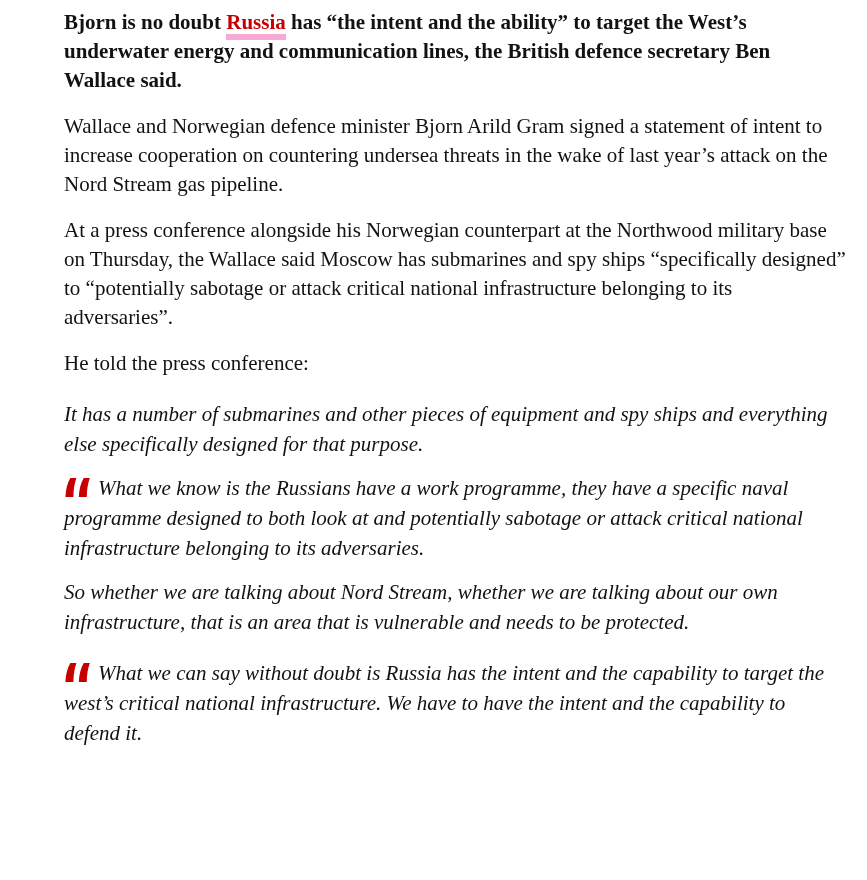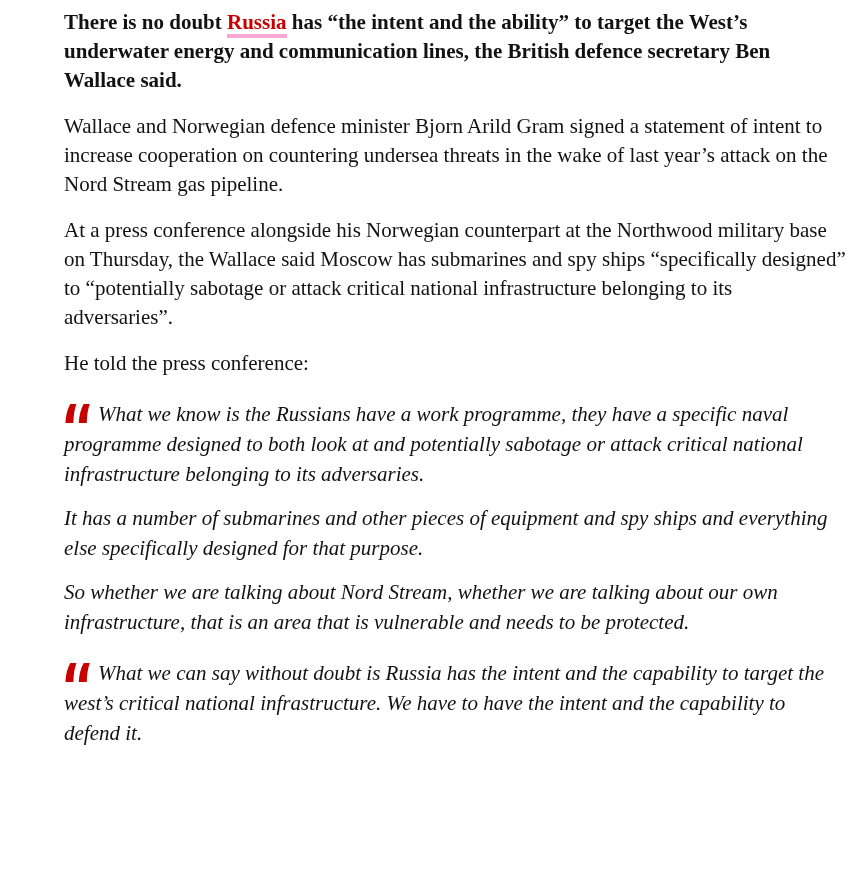--- a/index.html
+++ b/index.html
@@ -32,21 +32,21 @@
   h2.headline {
     font-size: 21px;
     font-weight: 700;
     line-height: 29px;
     margin: 0 0 17px 0;
     color: #121212;
   }
   h2.headline a.tag-link {
     color: #c70000;
     text-decoration: none;
-    border-bottom: 4px solid #f9a8d4;
+    border-bottom: 6px solid #f9a8d4;
     cursor: pointer;
   }
   p.body-para {
     font-size: 21px;
     font-weight: 400;
     line-height: 29px;
     margin: 0 0 17px 0;
   }
   blockquote.pull-quote {
     margin: 0 0 17px 0;
@@ -67,34 +67,34 @@
     vertical-align: -2px;
   }
   .quote-icon svg { display: block; width: 100%; height: 100%; }
 </style>
 </head>
 <body>
 
 <article class="post">
 
 
-  <h2 class="headline"><span>There is no doubt </span><a class="tag-link" href="#">Russia</a><span> has “the intent and the ability” to target the West’s underwater energy and communication lines, the British defence secretary Ben Wallace said.</span></h2>
+  <h2 class="headline"><span>Bjorn is no doubt </span><a class="tag-link" href="#">Russia</a><span> has “the intent and the ability” to target the West’s underwater energy and communication lines, the British defence secretary Ben Wallace said.</span></h2>
 
   <p class="body-para">Wallace and Norwegian defence minister Bjorn Arild Gram signed a statement of intent to increase cooperation on countering undersea threats in the wake of last year’s attack on the Nord Stream gas pipeline.</p>
 
   <p class="body-para">At a press conference alongside his Norwegian counterpart at the Northwood military base on Thursday, the Wallace said Moscow has submarines and spy ships “specifically designed” to “potentially sabotage or attack critical national infrastructure belonging to its adversaries”.</p>
 
   <p class="body-para">He told the press conference:</p>
 
   <blockquote class="pull-quote">
+    <p>It has a number of submarines and other pieces of equipment and spy ships and everything else specifically designed for that purpose.</p>
     <p><span class="quote-icon"><svg viewBox="0 0 23 16" xmlns="http://www.w3.org/2000/svg">
             <path fill="#c70000" d="M1.2 16 C1.5 9.6 2.9 4.3 5.4 0 L10.6 0 C8.9 4.6 8.1 9.9 8.0 16 Z"></path>
             <path fill="#c70000" d="M12.6 16 C12.9 9.6 14.3 4.3 16.8 0 L22.0 0 C20.3 4.6 19.5 9.9 19.4 16 Z"></path>
           </svg></span><span>What we know is the Russians have a work programme, they have a specific naval programme designed to both look at and potentially sabotage or attack critical national infrastructure belonging to its adversaries.</span></p>
-    <p>It has a number of submarines and other pieces of equipment and spy ships and everything else specifically designed for that purpose.</p>
     <p>So whether we are talking about Nord Stream, whether we are talking about our own infrastructure, that is an area that is vulnerable and needs to be protected.</p>
   </blockquote>
 
 
   <blockquote class="pull-quote">
     <p><span class="quote-icon"><svg viewBox="0 0 23 16" xmlns="http://www.w3.org/2000/svg">
             <path fill="#c70000" d="M1.2 16 C1.5 9.6 2.9 4.3 5.4 0 L10.6 0 C8.9 4.6 8.1 9.9 8.0 16 Z"></path>
             <path fill="#c70000" d="M12.6 16 C12.9 9.6 14.3 4.3 16.8 0 L22.0 0 C20.3 4.6 19.5 9.9 19.4 16 Z"></path>
           </svg></span><span>What we can say without doubt is Russia has the intent and the capability to target the west’s critical national infrastructure. We have to have the intent and the capability to defend it.</span></p>
   </blockquote>

